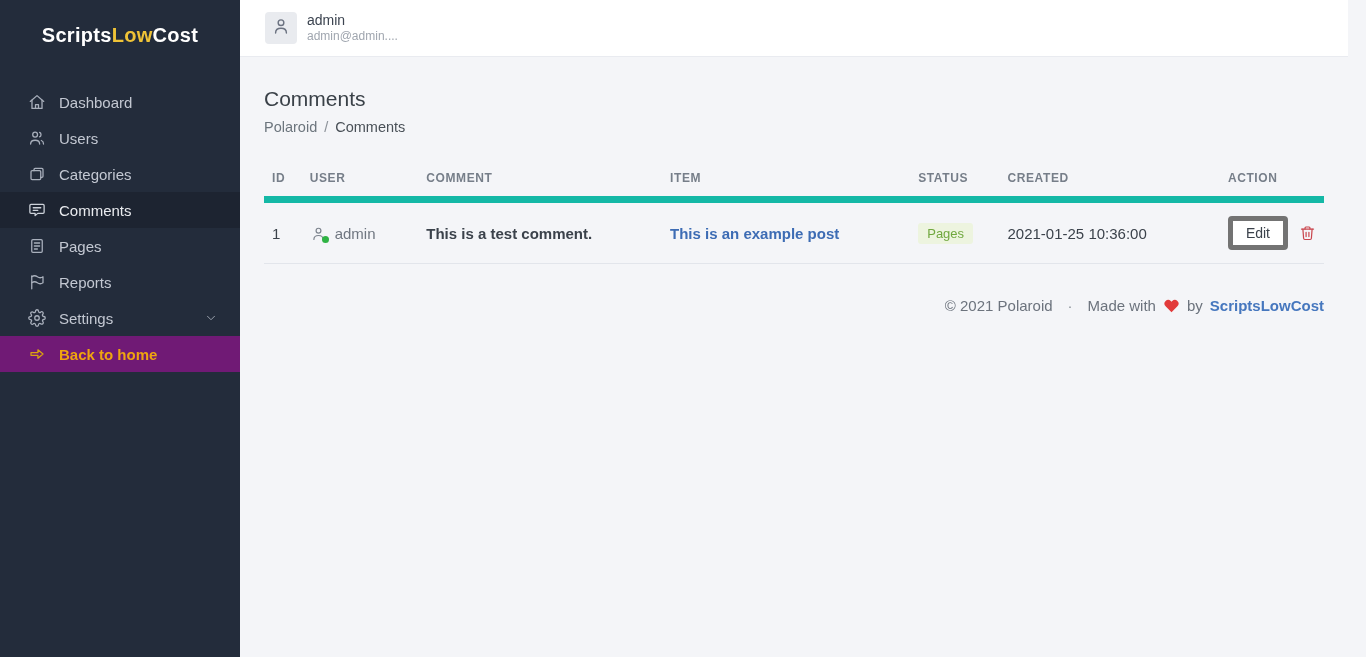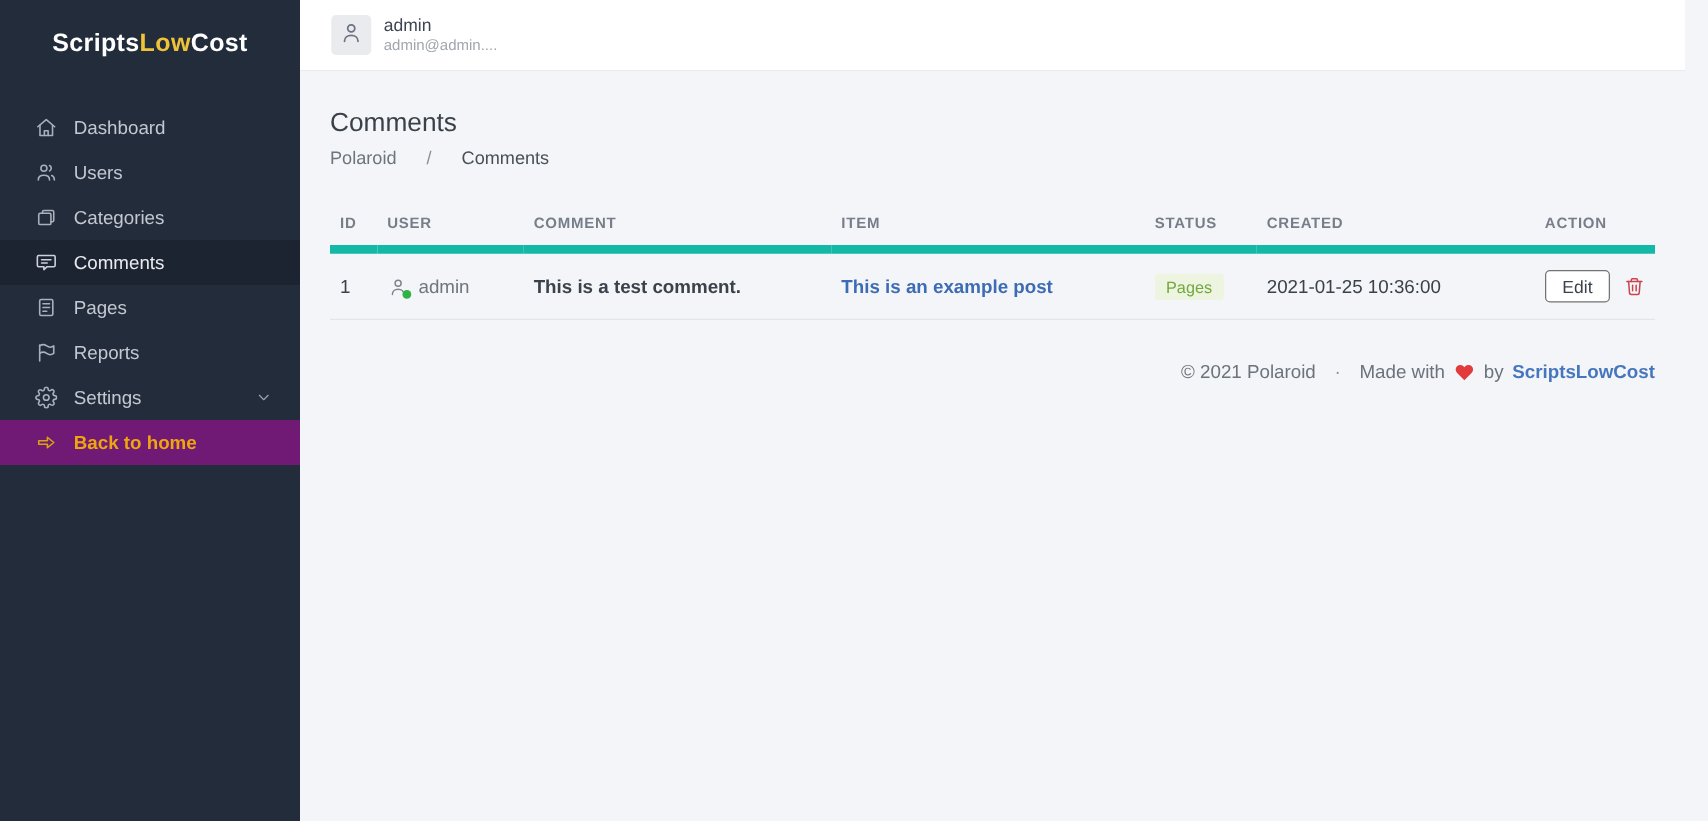--- a/index.html
+++ b/index.html
@@ -32,21 +32,21 @@
   .avatar { width:32px; height:32px; background:#e9ebef; border-radius:4px;
             display:flex; align-items:center; justify-content:center; color:#6b7280;
             margin-right:10px; cursor:pointer; }
   .avatar svg { width:20px; height:20px; }
   .user-meta { line-height:1.25; }
   .user-name { font-size:14px; color:#3c4450; }
   .user-email { font-size:12px; color:#a0a6af; }
 
   .content { padding:20px 42px 0 24px; }
   .page-title { font-size:21px; font-weight:500; color:#3a4148; margin-top:10px; }
-  .breadcrumb { margin-top:8px; font-size:14.5px; display:flex; gap:24px; align-items:center; }
+  .breadcrumb { margin-top:8px; font-size:14.5px; display:flex; gap:7px; align-items:center; }
   .crumb-parent { color:#6c757d; cursor:pointer; }
   .crumb-sep { color:#8a9097; }
   .crumb-current { color:#495057; }
 
   
   table { width:100%; border-collapse:collapse; margin-top:26px; }
   th { text-align:left; font-size:12px; font-weight:bold; letter-spacing:.6px;
        color:#767e89; padding:10px 8px 11px 8px; border-bottom:7px solid #14b8a6; }
   td { padding:13px 8px; border-bottom:1px solid #e2e5eb; font-size:15px;
        color:#3b424b; vertical-align:middle; }
@@ -55,21 +55,21 @@
   .cell-user { color:#6f7680; display:flex; align-items:center; gap:8px; }
   .user-ic { position:relative; width:17px; height:17px; color:#7d848e; }
   .user-ic svg { width:17px; height:17px; }
   .presence-dot { position:absolute; right:-2px; bottom:-1px; width:7px; height:7px;
                   border-radius:50%; background:#2fb344; }
   .cell-comment { font-weight:bold; color:#3b424b; }
   .item-link { color:#3d6cb4; font-weight:bold; text-decoration:none; cursor:pointer; }
   .badge { display:inline-block; background:#edf4df; color:#71a83f; font-size:13px;
            padding:3px 9px; border-radius:3px; }
   .actions { display:flex; align-items:center; gap:11px; }
-  .btn-edit { background:#ffffff; border:1px solid #737373; border-radius:4px;
+  .btn-edit { background:#ffffff; border:5px solid #737373; border-radius:4px;
               padding:4px 13px; font-size:14px; color:#3b424b; cursor:pointer;
               font-family:"Liberation Sans", sans-serif; }
   .trash { color:#c9444c; display:inline-flex; cursor:pointer; }
   .trash svg { width:17px; height:18px; }
 
   
   .footer { margin-top:33px; text-align:right; font-size:15px; color:#6c737d;
             display:flex; justify-content:flex-end; align-items:center; gap:7px; }
   .footer .dot { margin:0 8px; color:#8a9097; }
   .heart { display:inline-flex; color:#e23b3b; }

